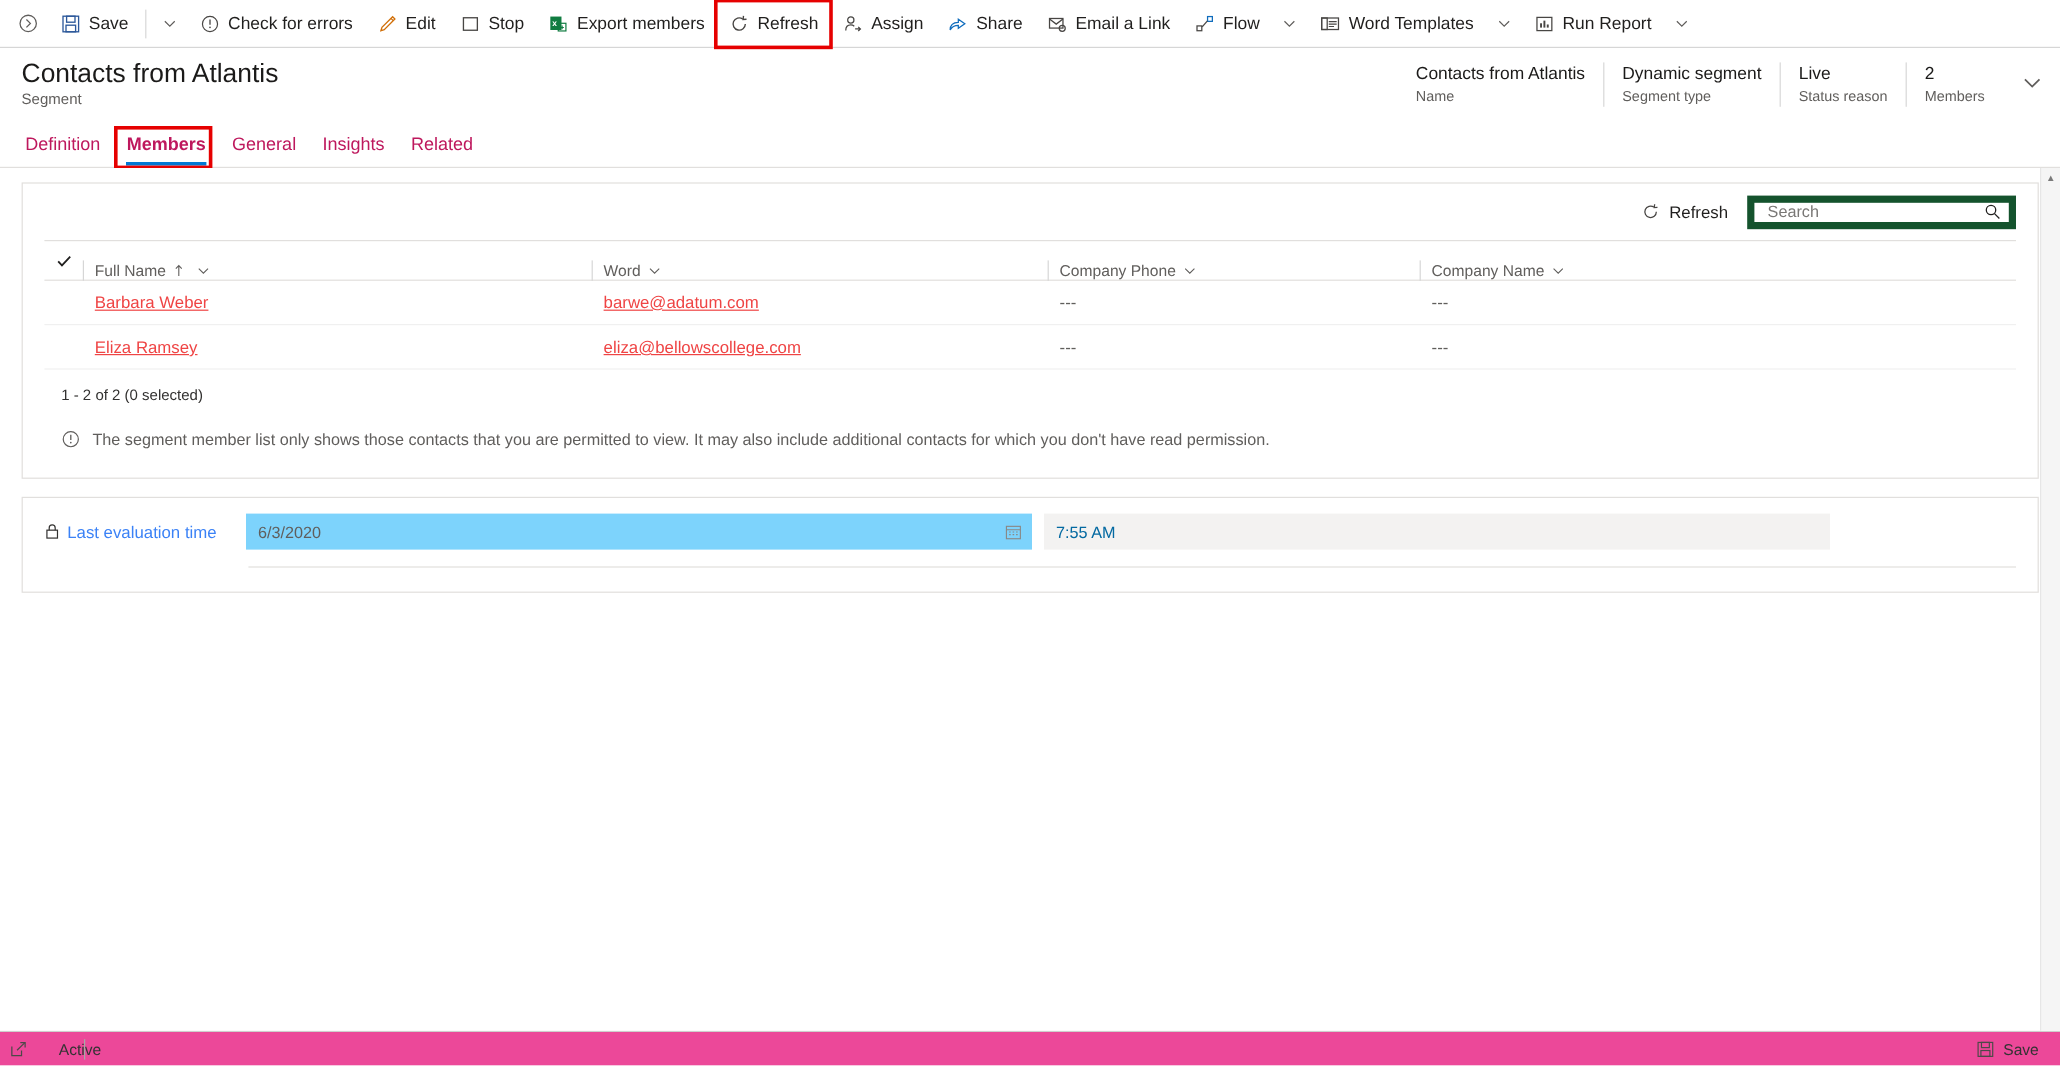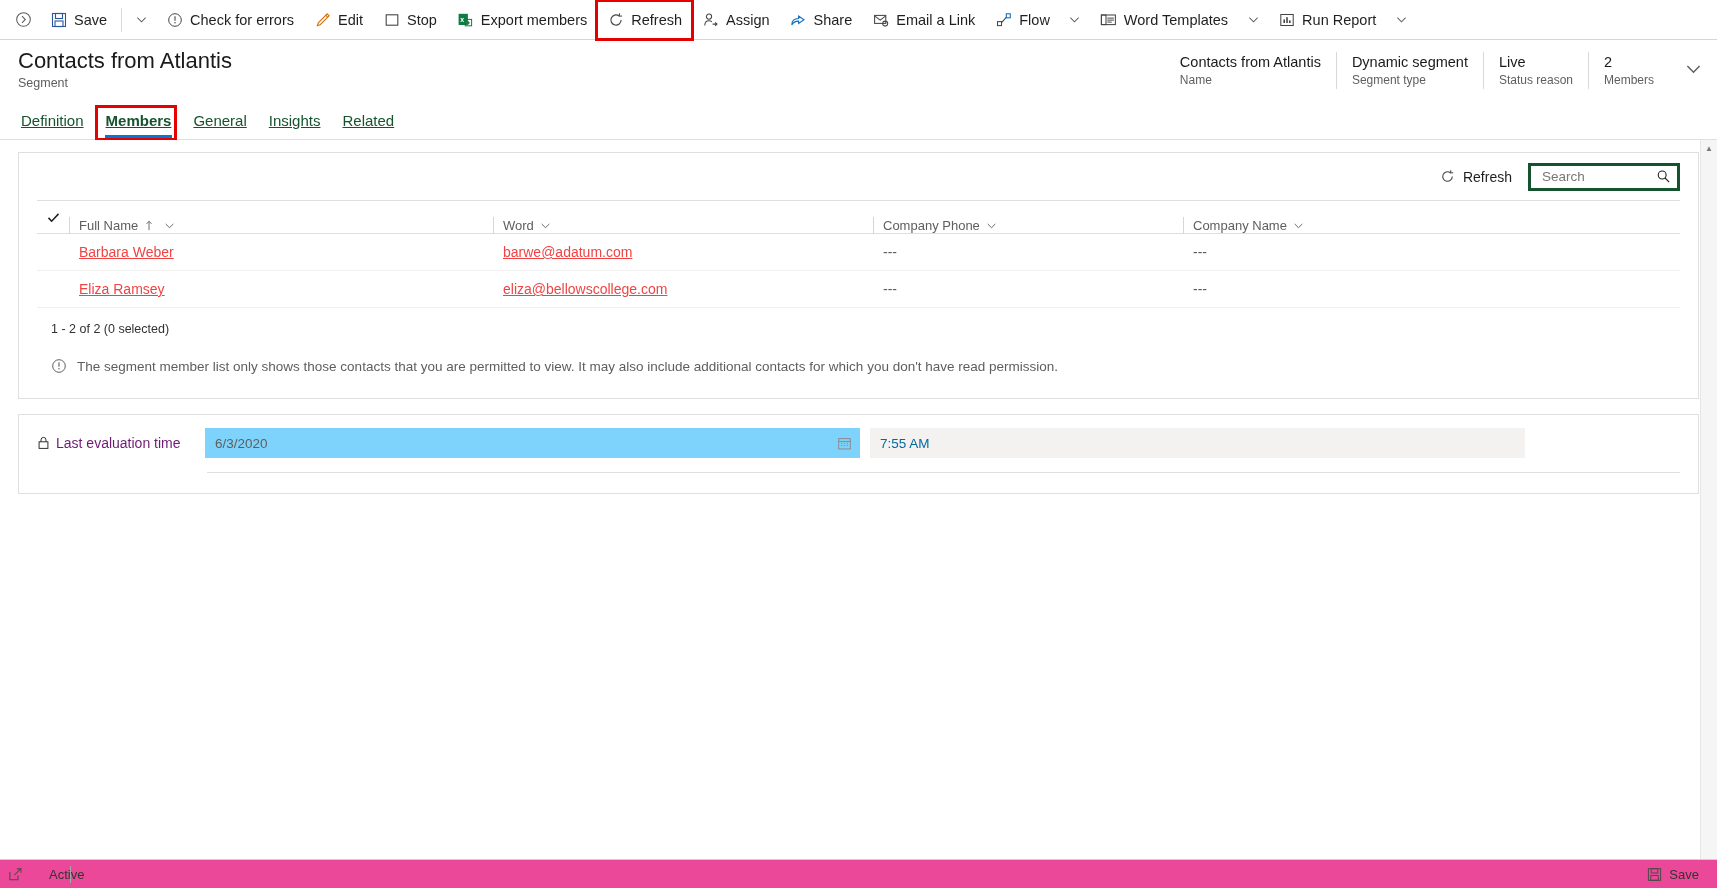--- a/index.html
+++ b/index.html
@@ -130,24 +130,23 @@
     display: flex;
     align-items: flex-end;
     padding-left: 10px;
     border-bottom: 1px solid #e1dfdd;
     position: relative;
   }
   .tab {
     position: relative;
     padding: 0 11px 9px 11px;
     font-size: 15px;
-    color: #14532d;
+    color: #be185d;
     cursor: default;
     line-height: 19px;
-    text-decoration: underline;
   }
   .tab.selected { font-weight: 700; }
   .tab.selected::after {
     content: "";
     position: absolute;
     left: 10px; right: 10px; bottom: 1px;
     height: 3px;
     background: #0078d4;
   }
   .tab-highlight {
@@ -182,23 +181,23 @@
   .grid-refresh {
     display: flex;
     align-items: center;
     gap: 7px;
     font-size: 14px;
     color: #201f1e;
     padding: 4px 6px;
     cursor: default;
   }
   .search-box {
-    width: 152px;
+    width: 224px;
     height: 28px;
-    border: 3px solid #14532d;
+    border: 6px solid #14532d;
     display: flex;
     align-items: center;
     padding: 0 6px 0 9px;
     background: #fff;
   }
   .search-box input {
     border: none;
     outline: none;
     flex: 1;
     font-size: 13.5px;
@@ -284,21 +283,21 @@
     align-items: center;
     padding: 0 18px;
   }
   .eval-label {
     width: 168px;
     flex: 0 0 168px;
     display: flex;
     align-items: center;
     gap: 6px;
     font-size: 14px;
-    color: #701a75;
+    color: #3b82f6;
     white-space: nowrap;
   }
   .eval-date {
     flex: 0 0 655px;
     height: 30px;
     background: #7dd3fc;
     display: flex;
     align-items: center;
     padding: 0 8px 0 10px;
     font-size: 13.5px;

